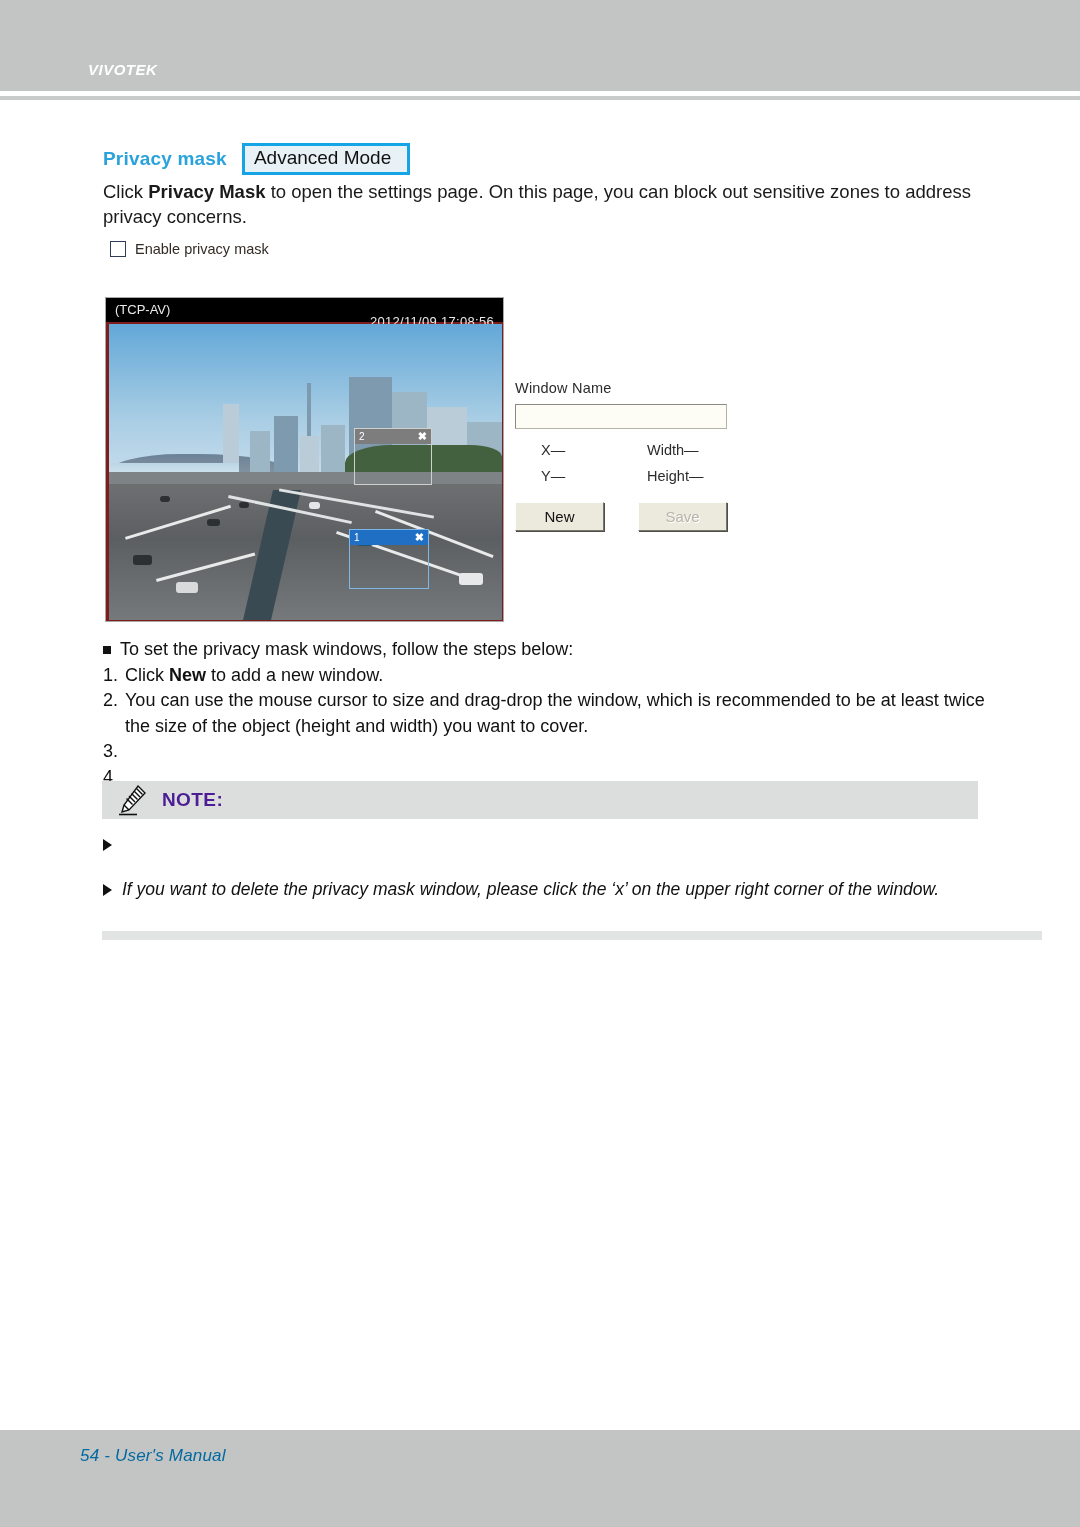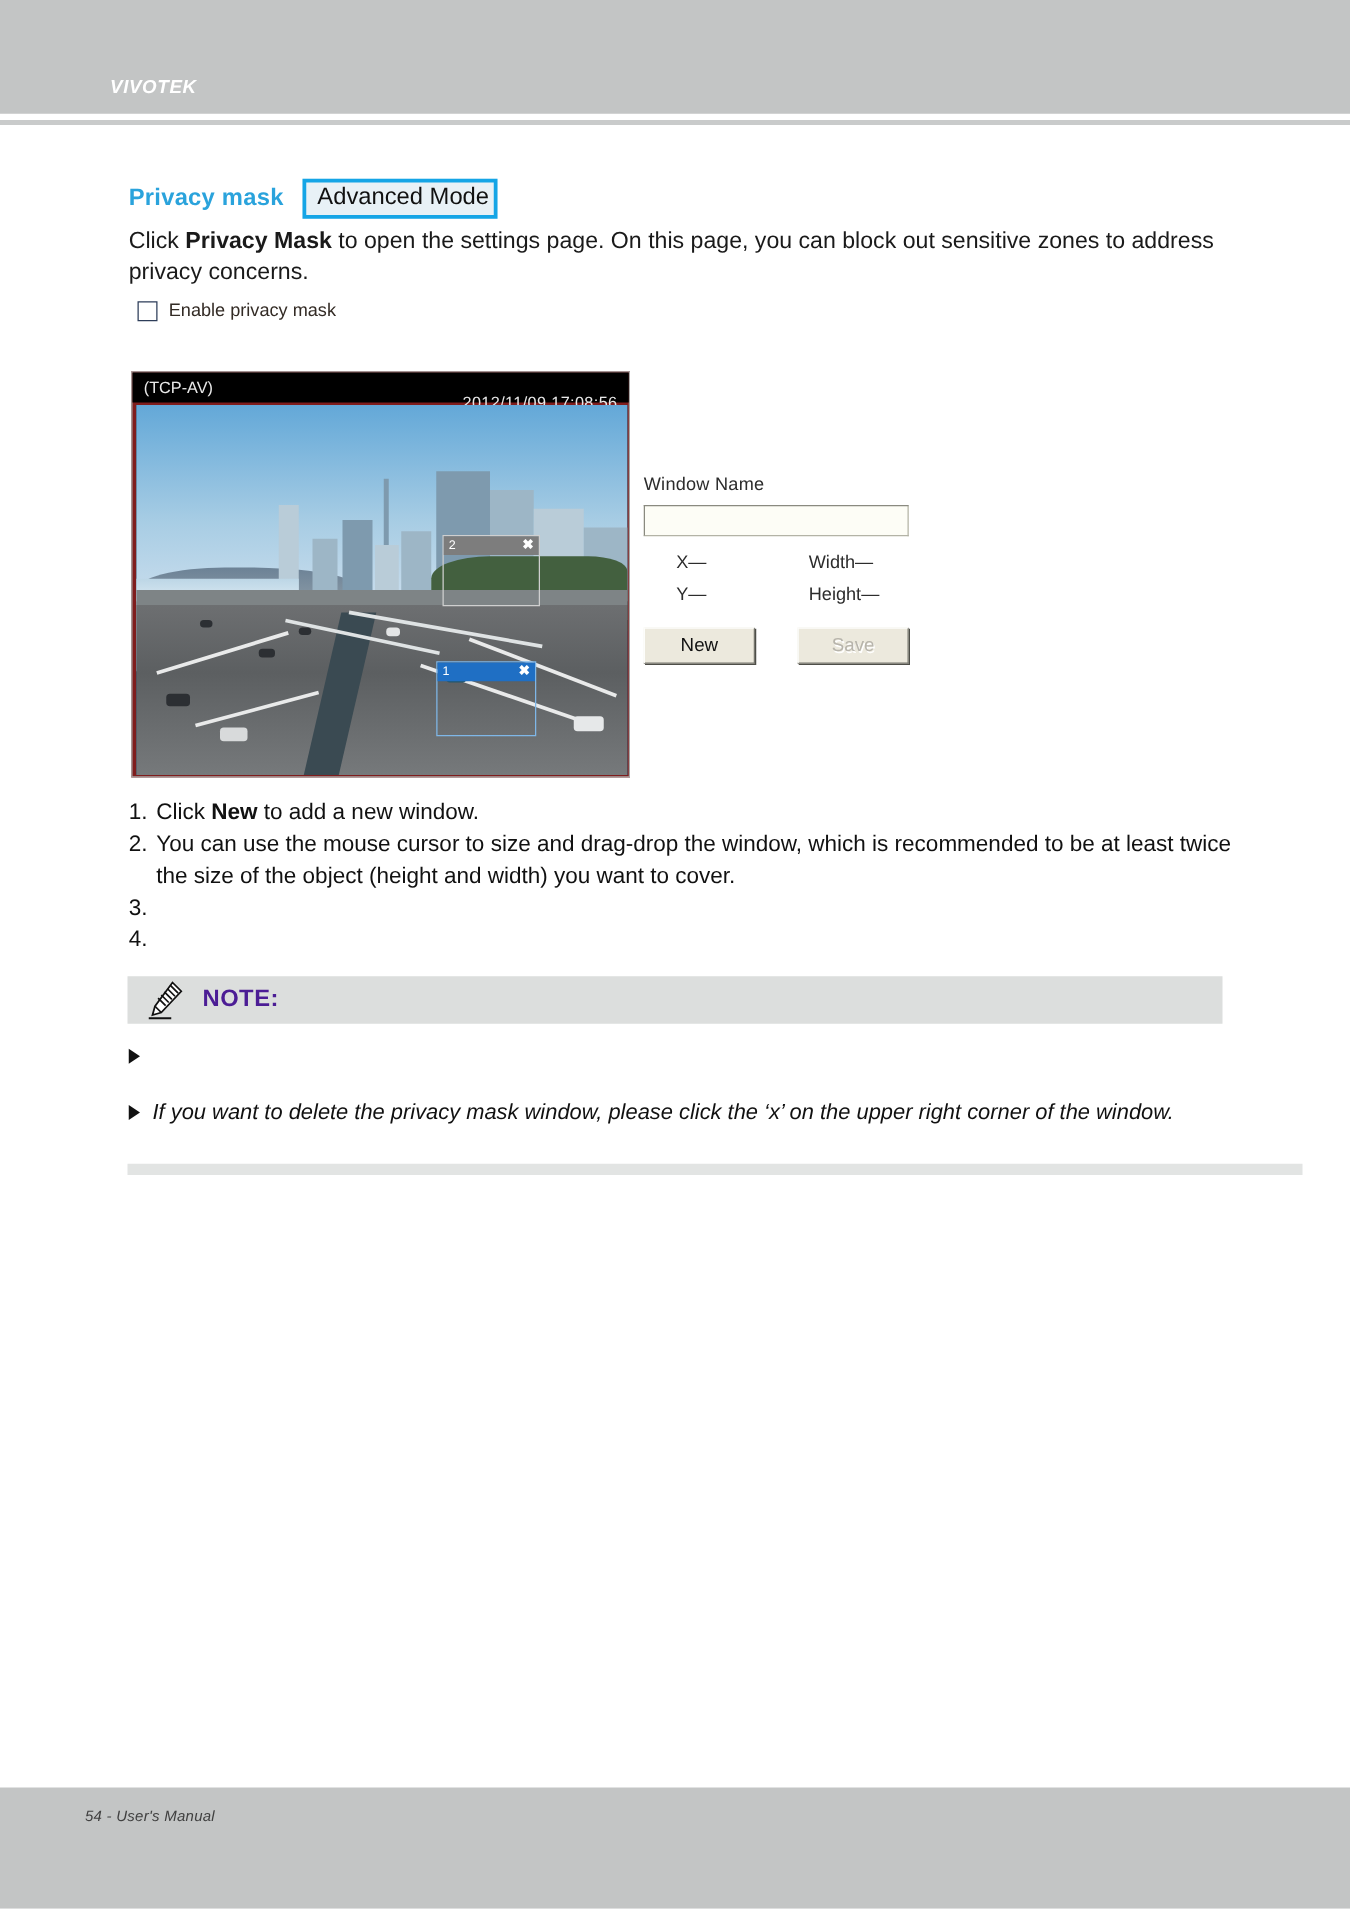--- a/index.html
+++ b/index.html
@@ -27,21 +27,21 @@
   
   .title-row{
     position:absolute;left:103px;top:143px;
     display:flex;align-items:center;gap:15px;
   }
   .page-title{
     font-size:19px;font-weight:bold;color:#2aa3dc;letter-spacing:.2px;
   }
   .mode-badge{
     border:3px solid #15a5e6;background:#e8f1f6;
-    padding:1px 4px 3px 9px;font-size:19px;color:#111;
+    padding:1px 16px 3px 9px;font-size:19px;color:#111;
     line-height:1.15;
   }
 
   
   .intro{
     position:absolute;left:103px;top:180px;width:885px;
     font-size:18.5px;color:#1a1a1a;line-height:1.35;
   }
   .intro b{font-weight:bold;}
 
@@ -172,22 +172,22 @@
   .note-2{top:877px;}
   .note-rule{
     position:absolute;left:102px;top:931px;width:940px;height:9px;background:#e2e4e3;
   }
 
   
   .footer-bar{
     position:absolute;left:0;top:1430px;width:1080px;height:97px;background:#c3c5c5;
   }
   .footer-text{
-    position:absolute;left:68px;top:1446px;
-    color:#404040;font-size:12px;font-style:italic;letter-spacing:.2px;
+    position:absolute;left:80px;top:1446px;
+    color:#0369a1;font-size:17px;font-style:italic;letter-spacing:.2px;
   }
 </style>
 </head>
 <body>
 
 <div class="header-bar"></div>
 <div class="brand">VIVOTEK</div>
 <div class="header-rule"></div>
 
 <div class="title-row">
@@ -274,20 +274,24 @@
     <span>Y—</span>
     <span>Height—</span>
   </div>
   <div class="btn-row">
     <div class="btn">New</div>
     <div class="btn disabled">Save</div>
   </div>
 </div>
 
 <div class="steps">
+  <div class="bullet-line">
+    <span class="sq"></span>
+    <span>To set the privacy mask windows, follow the steps below:</span>
+  </div>
   <ol>
     <li>
       <span class="num">1.</span>
       <span><span>Click </span><b>New</b><span> to add a new window.</span></span>
     </li>
     <li>
       <span class="num">2.</span>
       <span>You can use the mouse cursor to size and drag-drop the window, which is recommended to be at least twice the size of the object (height and width) you want to cover.</span>
     </li>
     <li>

